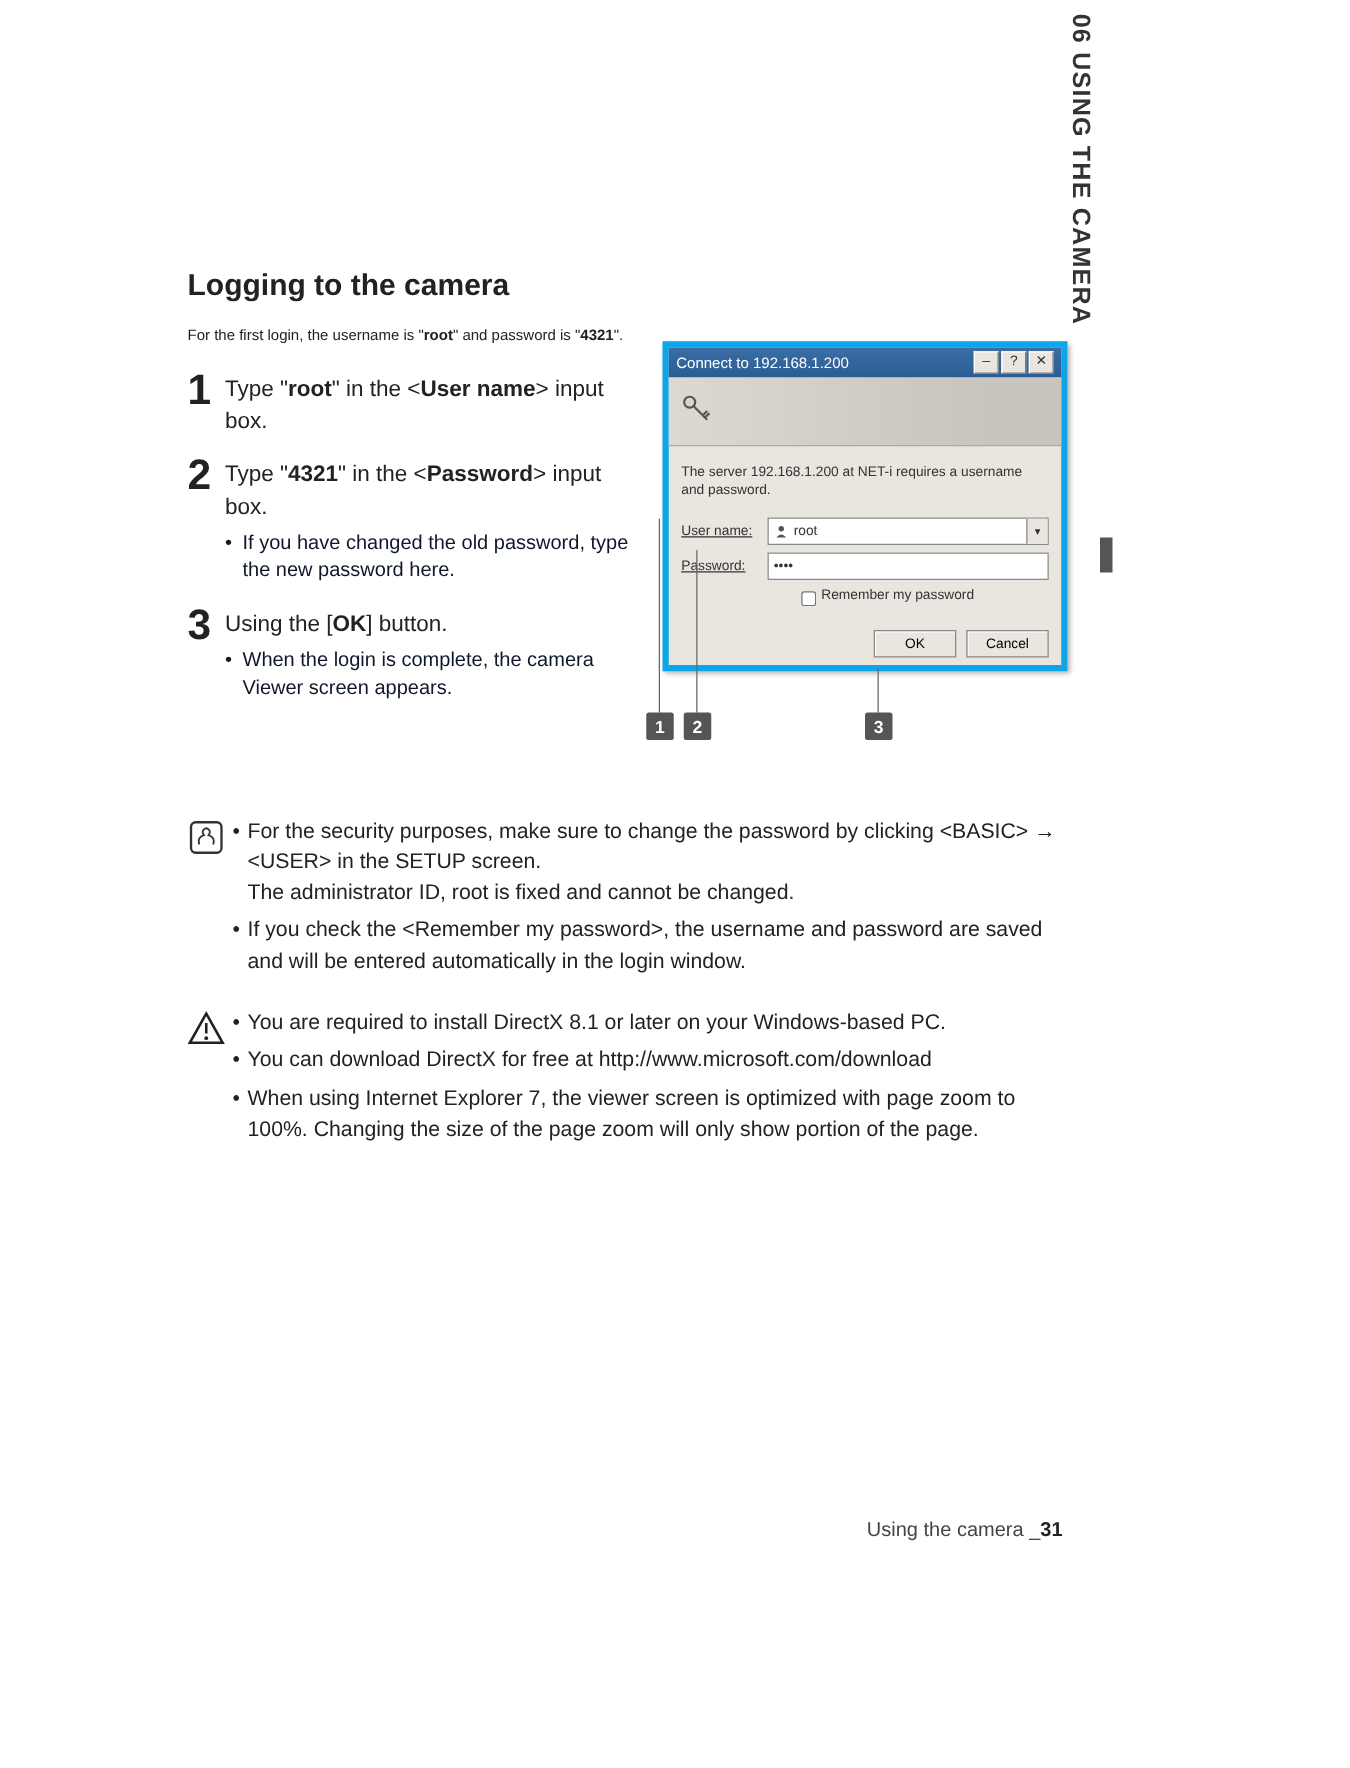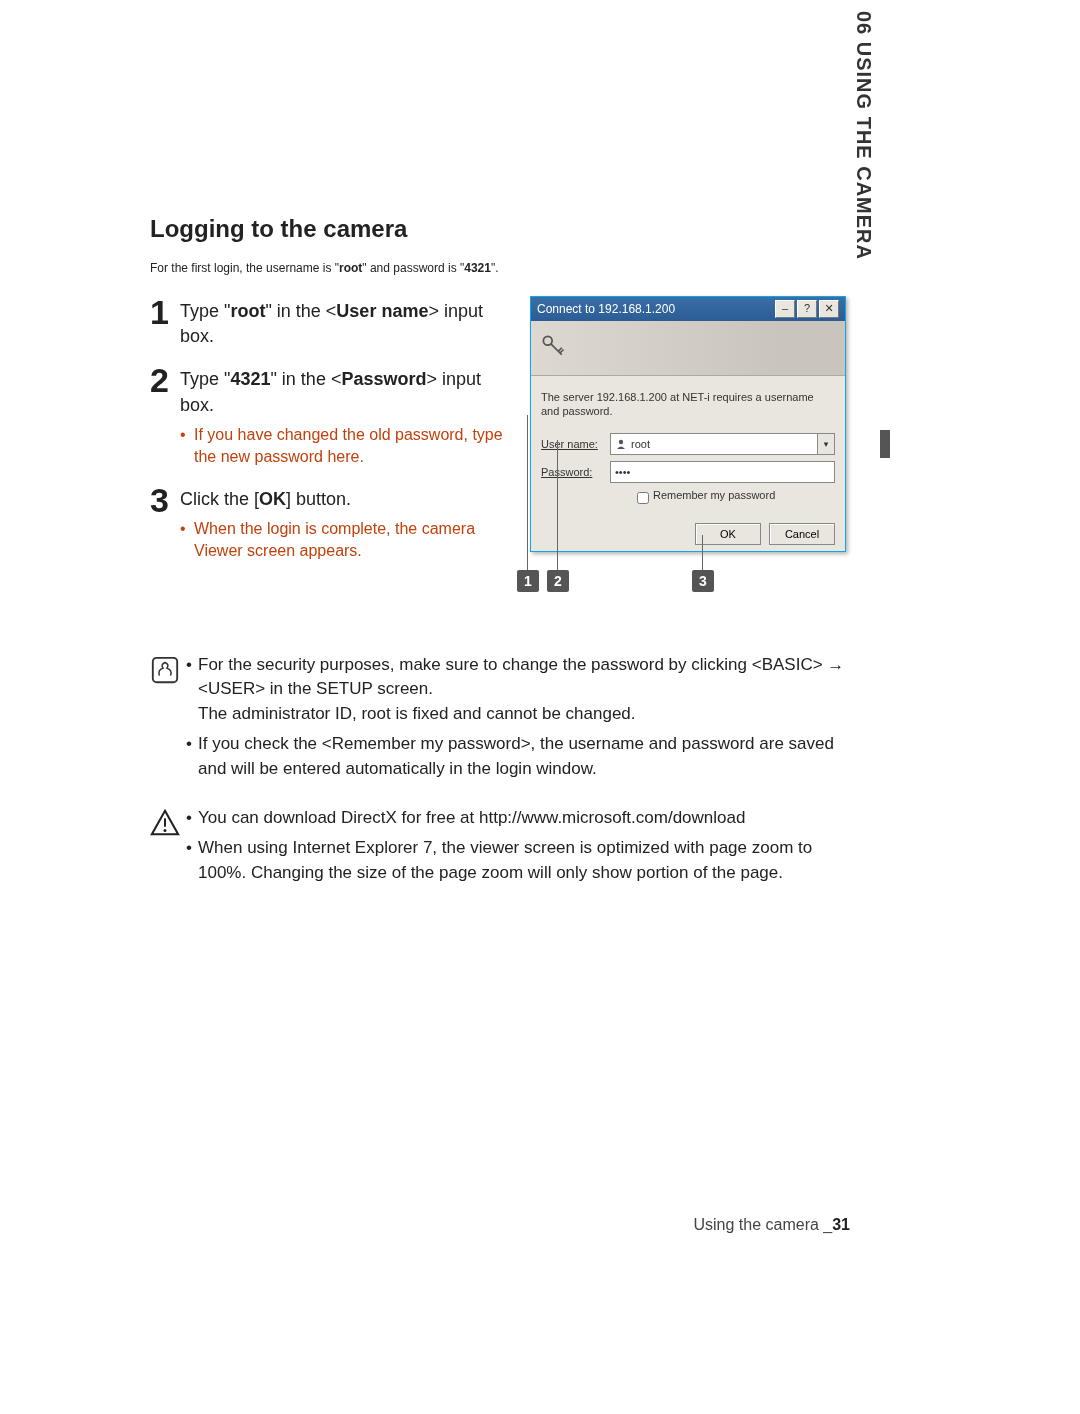--- a/index.html
+++ b/index.html
@@ -77,37 +77,37 @@
     padding-top: 4px;
     line-height: 1.4;
     flex: 1;
   }
   .step-body b { font-weight: bold; }
   .bullet-sub {
     font-size: 16px;
     margin-top: 6px;
     padding-left: 14px;
     position: relative;
-    color: #c2410c;
+    color: #0f172a;
   }
   .bullet-sub::before {
     content: "•";
     position: absolute;
     left: 0;
     top: 0;
   }
 
   
   .dialog {
     position: absolute;
     left: 530px;
-    top: 296px;
+    top: 273px;
     width: 314px;
     background: #e8e6de;
-    border: 1px solid #0ea5e9;
+    border: 5px solid #0ea5e9;
     box-shadow: 2px 2px 4px rgba(0,0,0,.3);
     font-family: Tahoma, Arial, sans-serif;
   }
   .dlg-title-bar {
     height: 24px;
     background: linear-gradient(to bottom, #3a6ea5 0%, #2a5d95 100%);
     color: #fff;
     font-size: 12px;
     line-height: 24px;
     padding: 0 6px;
@@ -286,21 +286,21 @@
       <div class="step-num">2</div>
       <div class="step-body">
         <span>Type "</span><b>4321</b><span>" in the &lt;</span><b>Password</b><span>&gt; input box.</span>
         <div class="bullet-sub">If you have changed the old password, type the new password here.</div>
       </div>
     </div>
 
     <div class="step">
       <div class="step-num">3</div>
       <div class="step-body">
-        <span>Click the [</span><b>OK</b><span>] button.</span>
+        <span>Using the [</span><b>OK</b><span>] button.</span>
         <div class="bullet-sub">When the login is complete, the camera Viewer screen appears.</div>
       </div>
     </div>
   </div>
 
   <div class="note" style="margin-top:90px;">
     <div class="note-icon">
       <svg viewBox="0 0 32 32">
             <rect x="3" y="3" width="26" height="26" rx="4" fill="none" stroke="#333" stroke-width="2"></rect>
             <path d="M10 22 Q8 16 14 14 Q11 10 16 8 Q21 10 18 14 Q24 16 22 22" fill="none" stroke="#333" stroke-width="1.6"></path>
@@ -315,20 +315,21 @@
 
   <div class="note" style="margin-top:18px;">
     <div class="note-icon">
       <svg viewBox="0 0 32 32">
             <path d="M16 3 L30 28 L2 28 Z" fill="none" stroke="#222" stroke-width="2.2"></path>
             <line x1="16" y1="11" x2="16" y2="20" stroke="#222" stroke-width="2.2"></line>
             <circle cx="16" cy="24" r="1.6" fill="#222"></circle>
           </svg>
     </div>
     <div class="note-body">
+      <div class="nb-item">You are required to install DirectX 8.1 or later on your Windows-based PC.</div>
       <div class="nb-item">You can download DirectX for free at http://www.microsoft.com/download</div>
       <div class="nb-item">When using Internet Explorer 7, the viewer screen is optimized with page zoom to 100%. Changing the size of the page zoom will only show portion of the page.</div>
     </div>
   </div>
 </div>
 
 <div class="dialog">
   <div class="dlg-title-bar">
     <span class="dlg-title-text">Connect to 192.168.1.200</span>
     <div class="dlg-title-btns">

